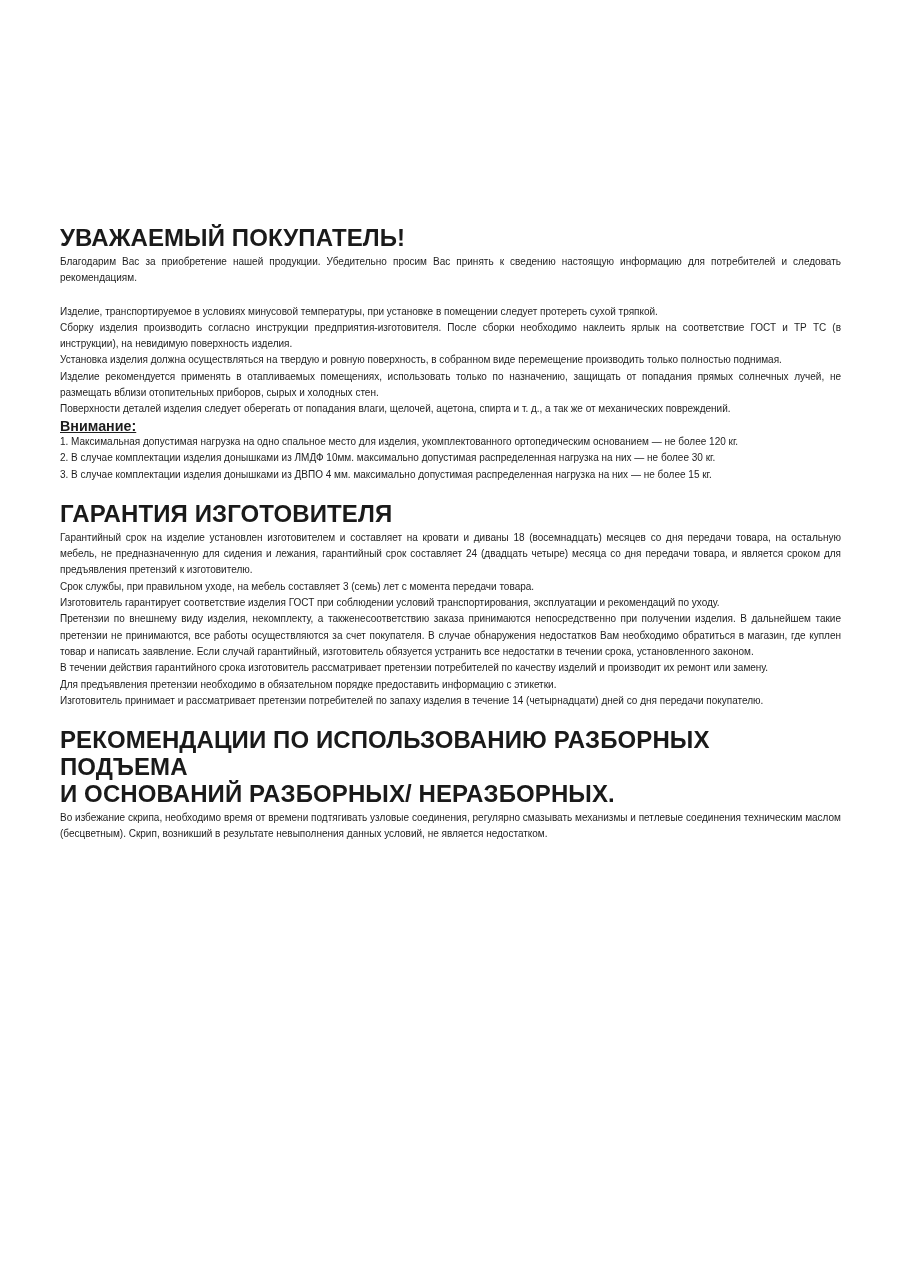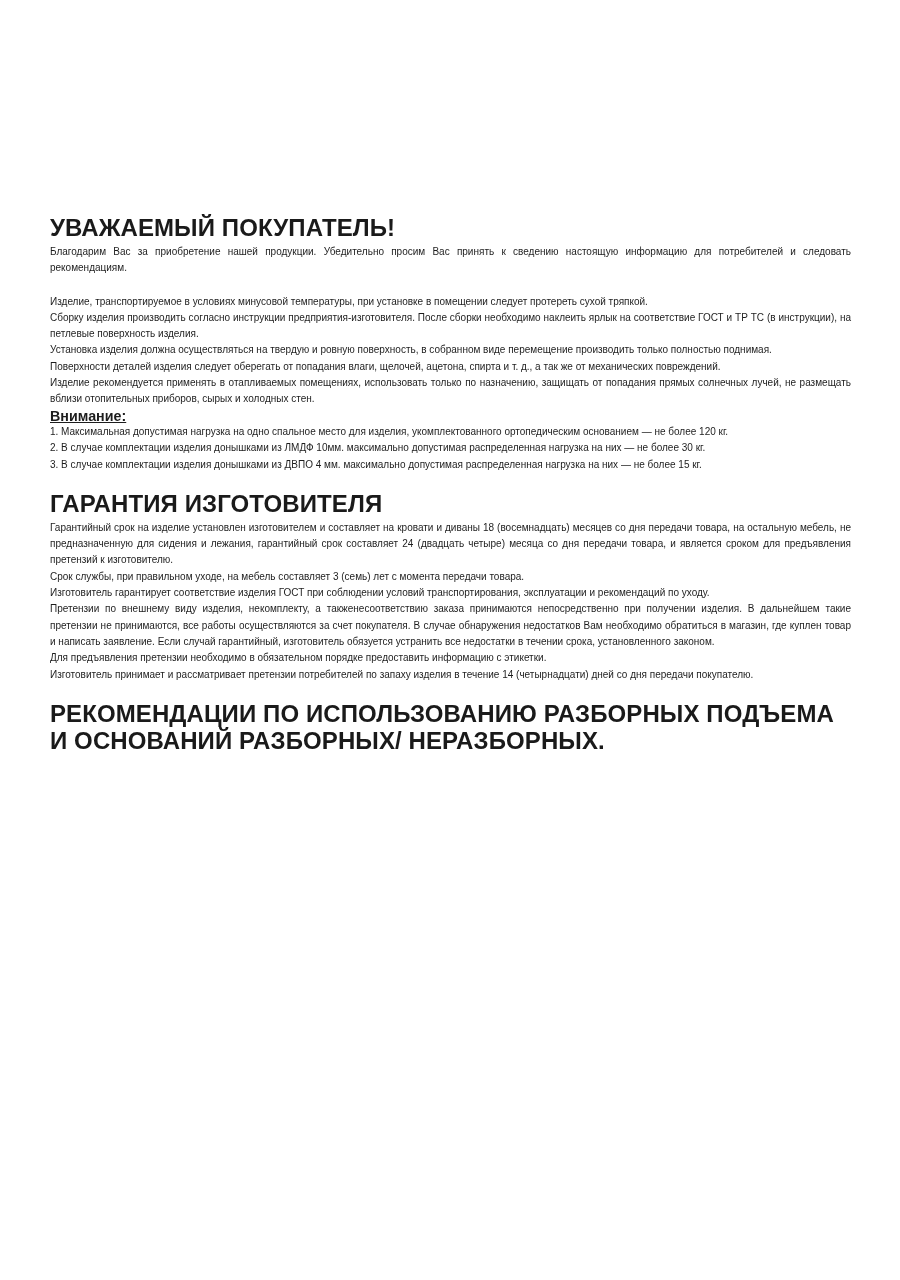--- a/index.html
+++ b/index.html
@@ -14,21 +14,21 @@
     font-family: "Liberation Sans", sans-serif;
     color: #1d1d1d;
     -webkit-text-size-adjust: none;
   }
   .content {
     position: absolute;
     left: 50px;
     top: 214px;
     width: 801px;
   }
-  .section { margin: 0; }
+  .section { margin: 10px; }
   .section + .section { margin-top: 17px; }
   .section-heading {
     margin: 0 0 3px 0;
     font-size: 24px;
     font-weight: bold;
     line-height: 27px;
     color: #1a1a1a;
     letter-spacing: 0.1px;
   }
   .section-heading .hline { display: block; }
@@ -56,44 +56,46 @@
 
   <div class="section">
     <h1 class="section-heading">
       <span class="hline">УВАЖАЕМЫЙ ПОКУПАТЕЛЬ!</span>
     </h1>
     <p class="para">Благодарим Вас за приобретение нашей продукции. Убедительно просим Вас принять к сведению настоящую информацию для потребителей и следовать рекомендациям.</p>
   </div>
 
   <div class="section">
     <p class="para">Изделие, транспортируемое в условиях минусовой температуры, при установке в помещении следует протереть сухой тряпкой.</p>
-    <p class="para">Сборку изделия производить согласно инструкции предприятия-изготовителя. После сборки необходимо наклеить ярлык на соответствие ГОСТ и ТР ТС (в инструкции), на петлевые поверхность изделия.</p>
+    <p class="para">Сборку изделия производить согласно инструкции предприятия-изготовителя. После сборки необходимо наклеить ярлык на соответствие ГОСТ и ТР ТС (в инструкции), на невидимую поверхность изделия.</p>
     <p class="para">Установка изделия должна осуществляться на твердую и ровную поверхность, в собранном виде перемещение производить только полностью поднимая.</p>
+    <p class="para">Изделие рекомендуется  применять в отапливаемых помещениях, использовать только по назначению, защищать от попадания прямых солнечных лучей, не размещать вблизи отопительных приборов, сырых и холодных стен.</p>
     <p class="para">Поверхности деталей изделия следует оберегать от попадания влаги, щелочей, ацетона, спирта и т. д., а так же от механических повреждений.</p>
-    <p class="para">Изделие рекомендуется  применять в отапливаемых помещениях, использовать только по назначению, защищать от попадания прямых солнечных лучей, не размещать вблизи отопительных приборов, сырых и холодных стен.</p>
     <p class="attention">
       <span class="attention-label">Внимание:</span>
     </p>
     <p class="para">1. Максимальная допустимая нагрузка на одно спальное место для изделия, укомплектованного ортопедическим основанием — не более 120 кг.</p>
     <p class="para">2. В случае комплектации изделия донышками из ЛМДФ 10мм. максимально допустимая распределенная нагрузка на них — не более 30 кг.</p>
     <p class="para">3. В случае комплектации изделия донышками из ДВПО 4 мм. максимально допустимая распределенная нагрузка на них — не более 15 кг.</p>
   </div>
 
   <div class="section">
     <h1 class="section-heading">
       <span class="hline">ГАРАНТИЯ ИЗГОТОВИТЕЛЯ</span>
     </h1>
     <p class="para">Гарантийный срок на изделие установлен изготовителем и составляет на кровати и диваны 18 (восемнадцать) месяцев со дня передачи товара, на остальную мебель, не предназначенную для сидения и лежания, гарантийный срок составляет 24 (двадцать четыре) месяца со дня передачи товара, и является сроком для предъявления претензий к изготовителю.</p>
     <p class="para">Срок службы, при правильном уходе, на мебель составляет 3 (семь) лет с момента передачи товара.</p>
     <p class="para">Изготовитель гарантирует соответствие изделия ГОСТ при соблюдении условий транспортирования, эксплуатации и рекомендаций по уходу.</p>
     <p class="para">Претензии по внешнему виду изделия, некомплекту, а такженесоответствию заказа принимаются непосредственно при получении изделия. В дальнейшем такие претензии не принимаются, все работы осуществляются за счет покупателя. В случае обнаружения недостатков  Вам необходимо обратиться в магазин, где куплен товар и написать заявление. Если случай гарантийный, изготовитель обязуется устранить все недостатки в течении срока, установленного законом.</p>
+    <p class="para">В течении действия гарантийного срока изготовитель рассматривает претензии потребителей по качеству изделий и производит их ремонт или замену.</p>
     <p class="para">Для предъявления претензии необходимо в обязательном порядке предоставить информацию с этикетки.</p>
     <p class="para">Изготовитель принимает и рассматривает претензии потребителей по запаху изделия в течение 14 (четырнадцати) дней со дня передачи  покупателю.</p>
   </div>
 
   <div class="section">
     <h1 class="section-heading">
       <span class="hline">РЕКОМЕНДАЦИИ ПО ИСПОЛЬЗОВАНИЮ РАЗБОРНЫХ ПОДЪЕМА</span>
       <span class="hline">И ОСНОВАНИЙ РАЗБОРНЫХ/ НЕРАЗБОРНЫХ.</span>
     </h1>
+    <p class="para">Во избежание скрипа, необходимо время от времени подтягивать узловые соединения, регулярно смазывать механизмы и петлевые соединения техническим маслом (бесцветным). Скрип, возникший в результате невыполнения данных условий, не является недостатком.</p>
   </div>
 
 </div>
 
 </body></html>

